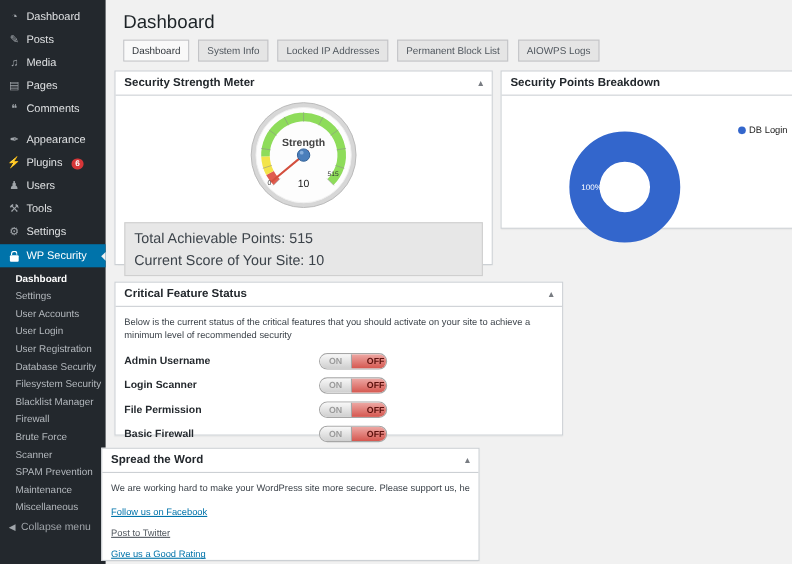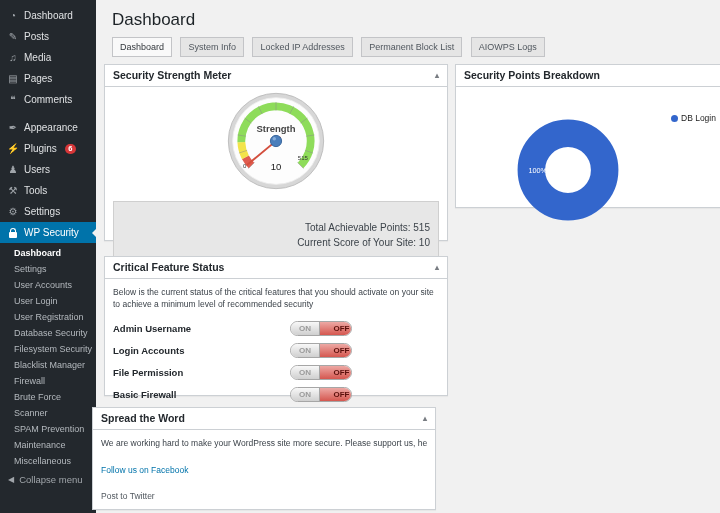--- a/index.html
+++ b/index.html
@@ -40,31 +40,31 @@
   .tab { display:inline-block; padding:4px 7px; margin-right:4px; border:1px solid #c3c4c7;
     background:#e5e5e5; color:#50575e; font-size:9px; text-decoration:none; cursor:pointer; }
   .tab.active { background:#f9f9f9; color:#32373c; }
 
   
   .panel { position:absolute; background:#fff; border:1px solid #ccd0d4; box-shadow:0 1px 1px rgba(0,0,0,.04); }
   .panel-h { display:flex; justify-content:space-between; align-items:center; padding:5px 8px;
     border-bottom:1px solid #ccd0d4; font-size:10.5px; font-weight:bold; color:#23282d; line-height:11px; }
   .panel-h .tog { color:#787c82; font-size:8px; cursor:pointer; }
   #panel-meter     { left:104px; top:64px;  width:344px; height:177px; }
-  #panel-critical  { left:104px; top:256px; width:344px; height:140px; }
+  #panel-critical  { left:104px; top:256px; width:408px; height:140px; }
   #panel-spread    { left:92px; top:407px; width:344px; height:103px; }
   #panel-breakdown { left:455px; top:64px;  width:344px; height:144px; }
 
   
   .gauge-wrap { text-align:center; padding-top:2px; }
   .g-label { font-size:11px; fill:#444; font-weight:bold; }
   .g-min, .g-max { font-size:7px; fill:#333; }
   .g-value { font-size:11px; fill:#1a1a1a; }
-  .score-box { margin:4px 8px; background:#e7e7e7; border:1px solid #cfcfcf; padding:18px 8px;
-    font-size:10px; color:#3c434a; line-height:1.5;text-align:right; }
+  .score-box { margin:4px 8px; background:#e7e7e7; border:1px solid #cfcfcf; padding:4px 8px;
+    font-size:13px; color:#3c434a; line-height:1.5; }
 
   
   #panel-breakdown .pbody { position:relative; height:120px; }
   .donut { position:absolute; left:57px; top:28px; }
   .slice-label { font-size:8px; fill:#ffffff; }
   .legend { position:absolute; left:215px; top:26px; display:flex; align-items:center; gap:3px; }
   .ldot { width:7px; height:7px; border-radius:50%; background:#3366cc; flex:none; }
   .ltext { font-size:8.5px; color:#222; white-space:nowrap; }
 
   
@@ -75,22 +75,22 @@
   .toggle { position:absolute; left:177px; top:3px; display:flex; width:62px; height:15px;
     border:1px solid #a6a6a6; border-radius:9px; overflow:hidden; cursor:pointer; }
   .t-on { width:29px; background:linear-gradient(#f8f8f8,#cfcfcf); color:#9a9a9a;
     font-size:8px; font-weight:bold; display:flex; align-items:center; justify-content:center;
     border-right:1px solid #a6a6a6; }
   .t-off { flex:1; background:linear-gradient(#eda8a4,#d5574f); color:#5c100c;
     font-size:8px; font-weight:bold; display:flex; align-items:center; justify-content:center;padding-left:12px; }
 
   
   .nowrap { white-space:nowrap; overflow:hidden; }
-  .plink { display:block; margin:16px 0 9px; font-size:8.5px; color:#0073aa;
-    cursor:pointer; width:max-content; }
+  .plink { display:block; margin:4px 0 9px; font-size:8.5px; color:#0073aa;
+    text-decoration:underline; cursor:pointer; width:max-content; }
   .plink.dim { color:#50575e; }
   #panel-spread .pbody p { margin-bottom:11px; }
 </style>
 </head>
 <body>
 
 <div class="sidebar">
   <div class="mi">
     <span class="ico">◔</span>
     <span class="lbl">Dashboard</span>
@@ -238,21 +238,21 @@
   <div class="pbody">
     <p>Below is the current status of the critical features that you should activate on your site to achieve a minimum level of recommended security</p>
     <div class="frow">
       <span class="flabel">Admin Username</span>
       <span class="toggle">
         <span class="t-on">ON</span>
         <span class="t-off">OFF</span>
       </span>
     </div>
     <div class="frow">
-      <span class="flabel">Login Accounts</span>
+      <span class="flabel">Login Scanner</span>
       <span class="toggle">
         <span class="t-on">ON</span>
         <span class="t-off">OFF</span>
       </span>
     </div>
     <div class="frow">
       <span class="flabel">File Permission</span>
       <span class="toggle">
         <span class="t-on">ON</span>
         <span class="t-off">OFF</span>

